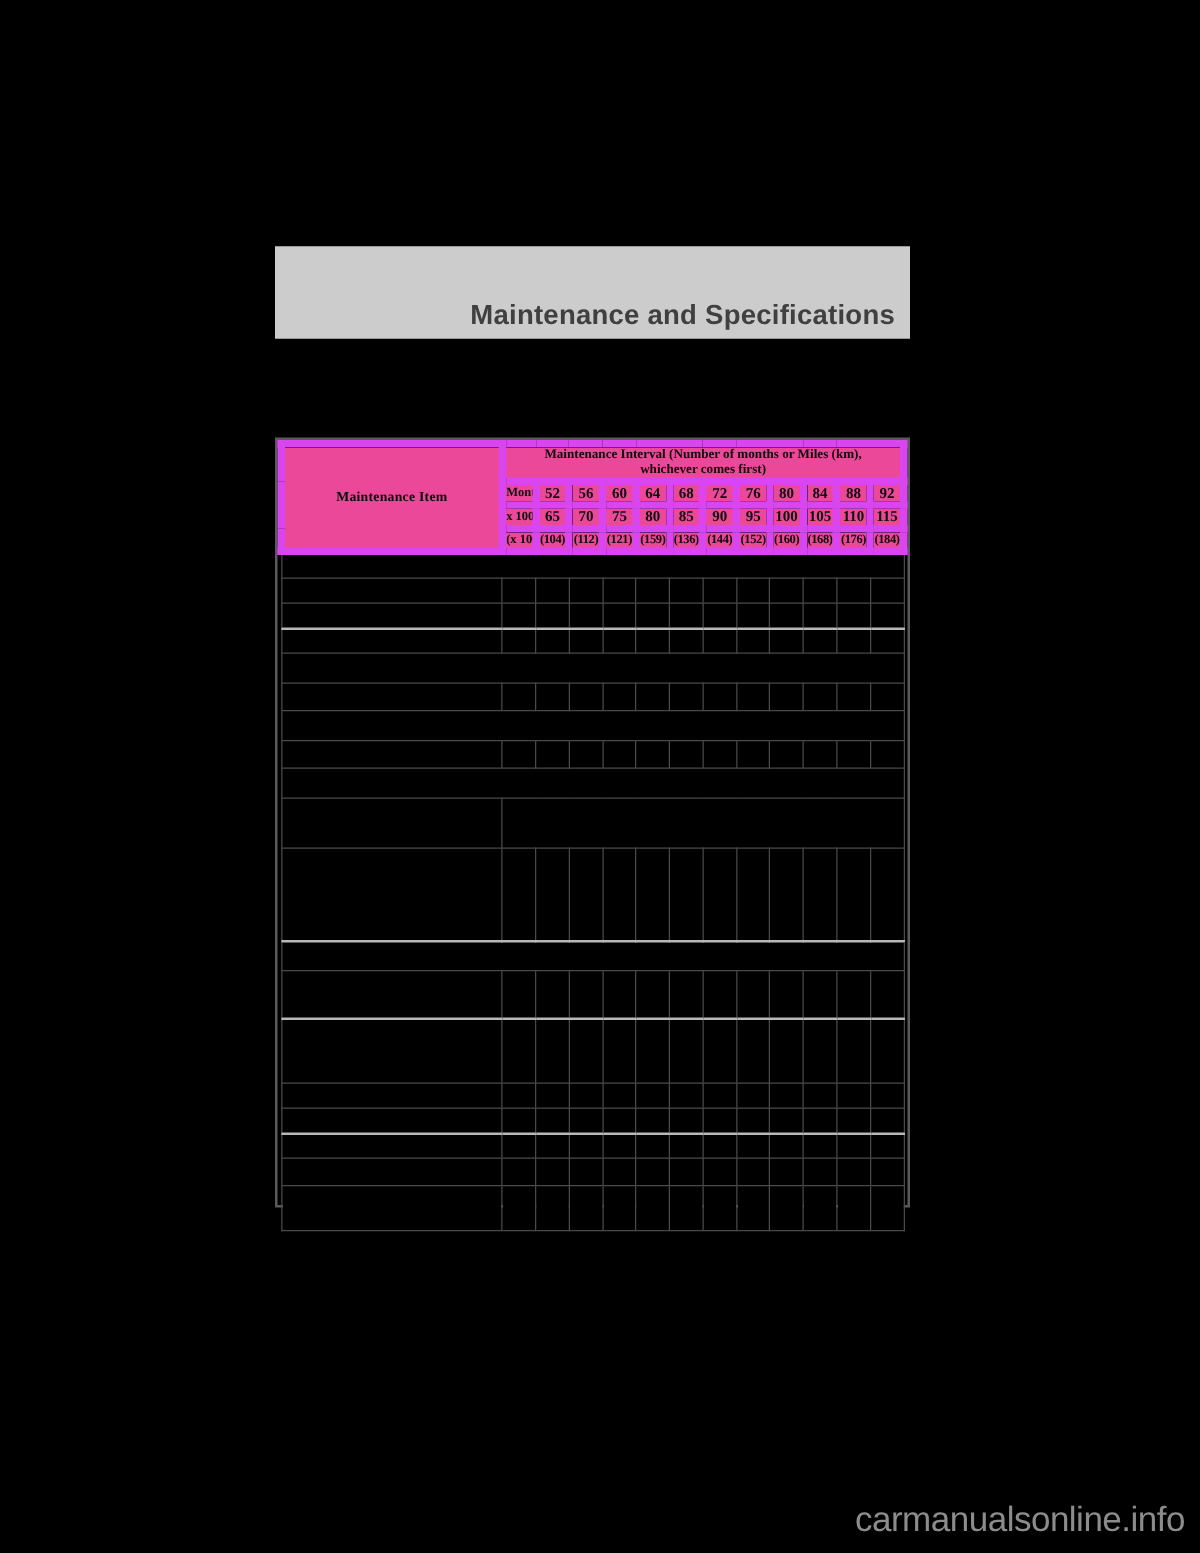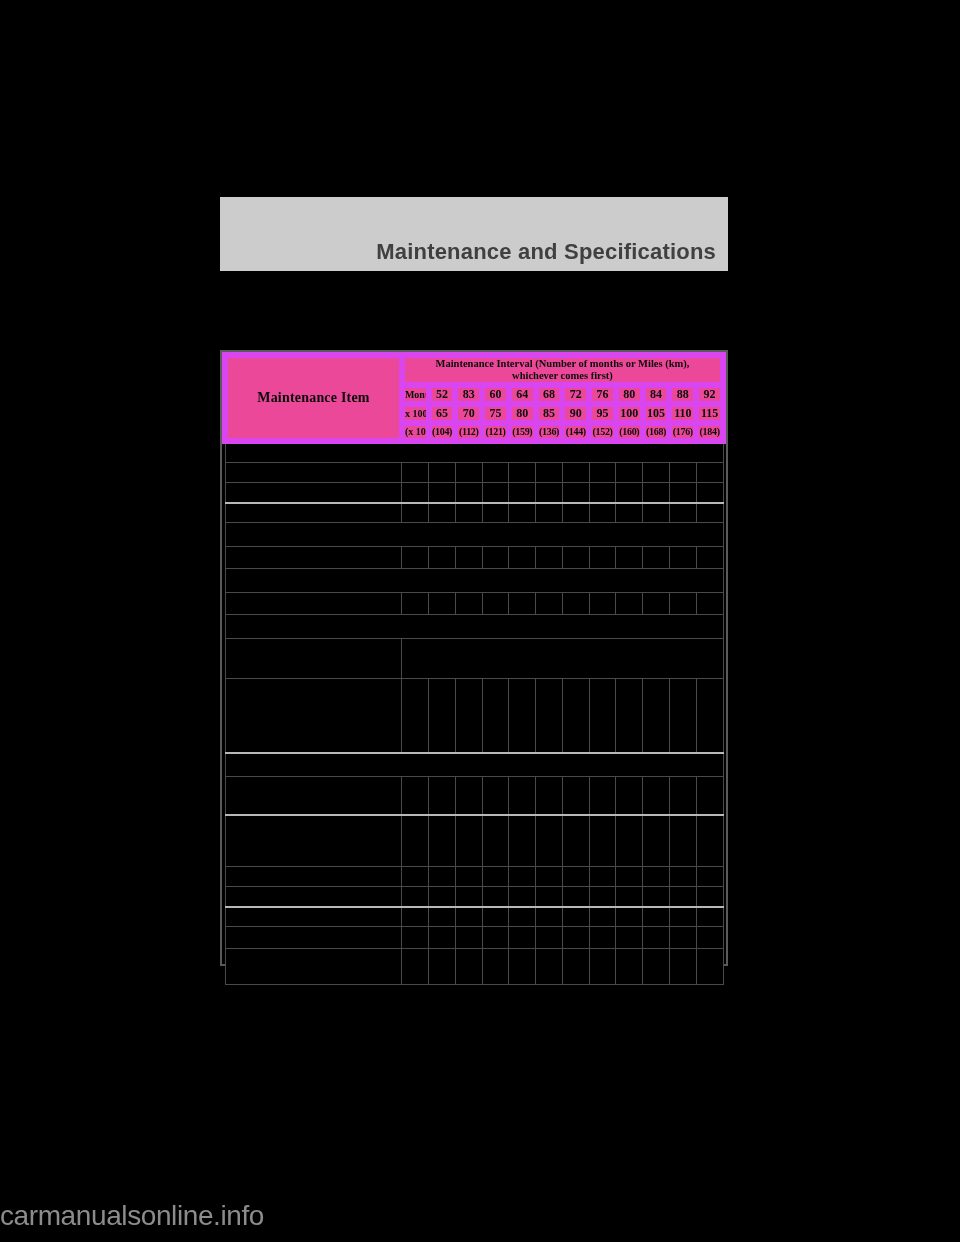--- a/index.html
+++ b/index.html
@@ -72,21 +72,21 @@
   
   table.maint thead th {
     background: #ec4899;
     color: #0a0a0a;
     font-family: "Liberation Serif", serif;
     font-weight: bold;
     border: 6px solid #d946ef;
     line-height: 1.12;
   }
   th.item-head {
-    font-size: 14px;
+    font-size: 11px;
     letter-spacing: 0.2px;
   }
   th.interval-head {
     font-size: 10.5px;
     padding: 3px 4px;
     line-height: 1.25;
   }
   th.row-label {
     font-size: 10px;
     padding: 1px 3px;
@@ -125,20 +125,21 @@
 
   
   #footer-watermark {
     position: absolute;
     left: 0;
     top: 1196px;
     width: 960px;
     height: 40px;
     display: flex;
     align-items: center;
+    justify-content: flex-end;
     padding-right: 12px;
     box-sizing: border-box;
   }
   #footer-watermark .wm-text {
     font-family: "Liberation Sans", sans-serif;
     font-size: 28px;
     font-weight: normal;
     color: #8c8c8c;
     letter-spacing: -0.4px;
     white-space: nowrap;
@@ -172,21 +173,21 @@
       <tr>
         <th class="item-head" rowspan="4">Maintenance Item</th>
         <th class="interval-head" colspan="12">
           <span>Maintenance Interval (Number of months or Miles (km),</span><br>
           <span>whichever comes first)</span>
         </th>
       </tr>
       <tr>
         <th class="row-label">Months</th>
         <th class="num">52</th>
-        <th class="num">83</th>
+        <th class="num">56</th>
         <th class="num">60</th>
         <th class="num">64</th>
         <th class="num">68</th>
         <th class="num">72</th>
         <th class="num">76</th>
         <th class="num">80</th>
         <th class="num">84</th>
         <th class="num">88</th>
         <th class="num">92</th>
       </tr>

